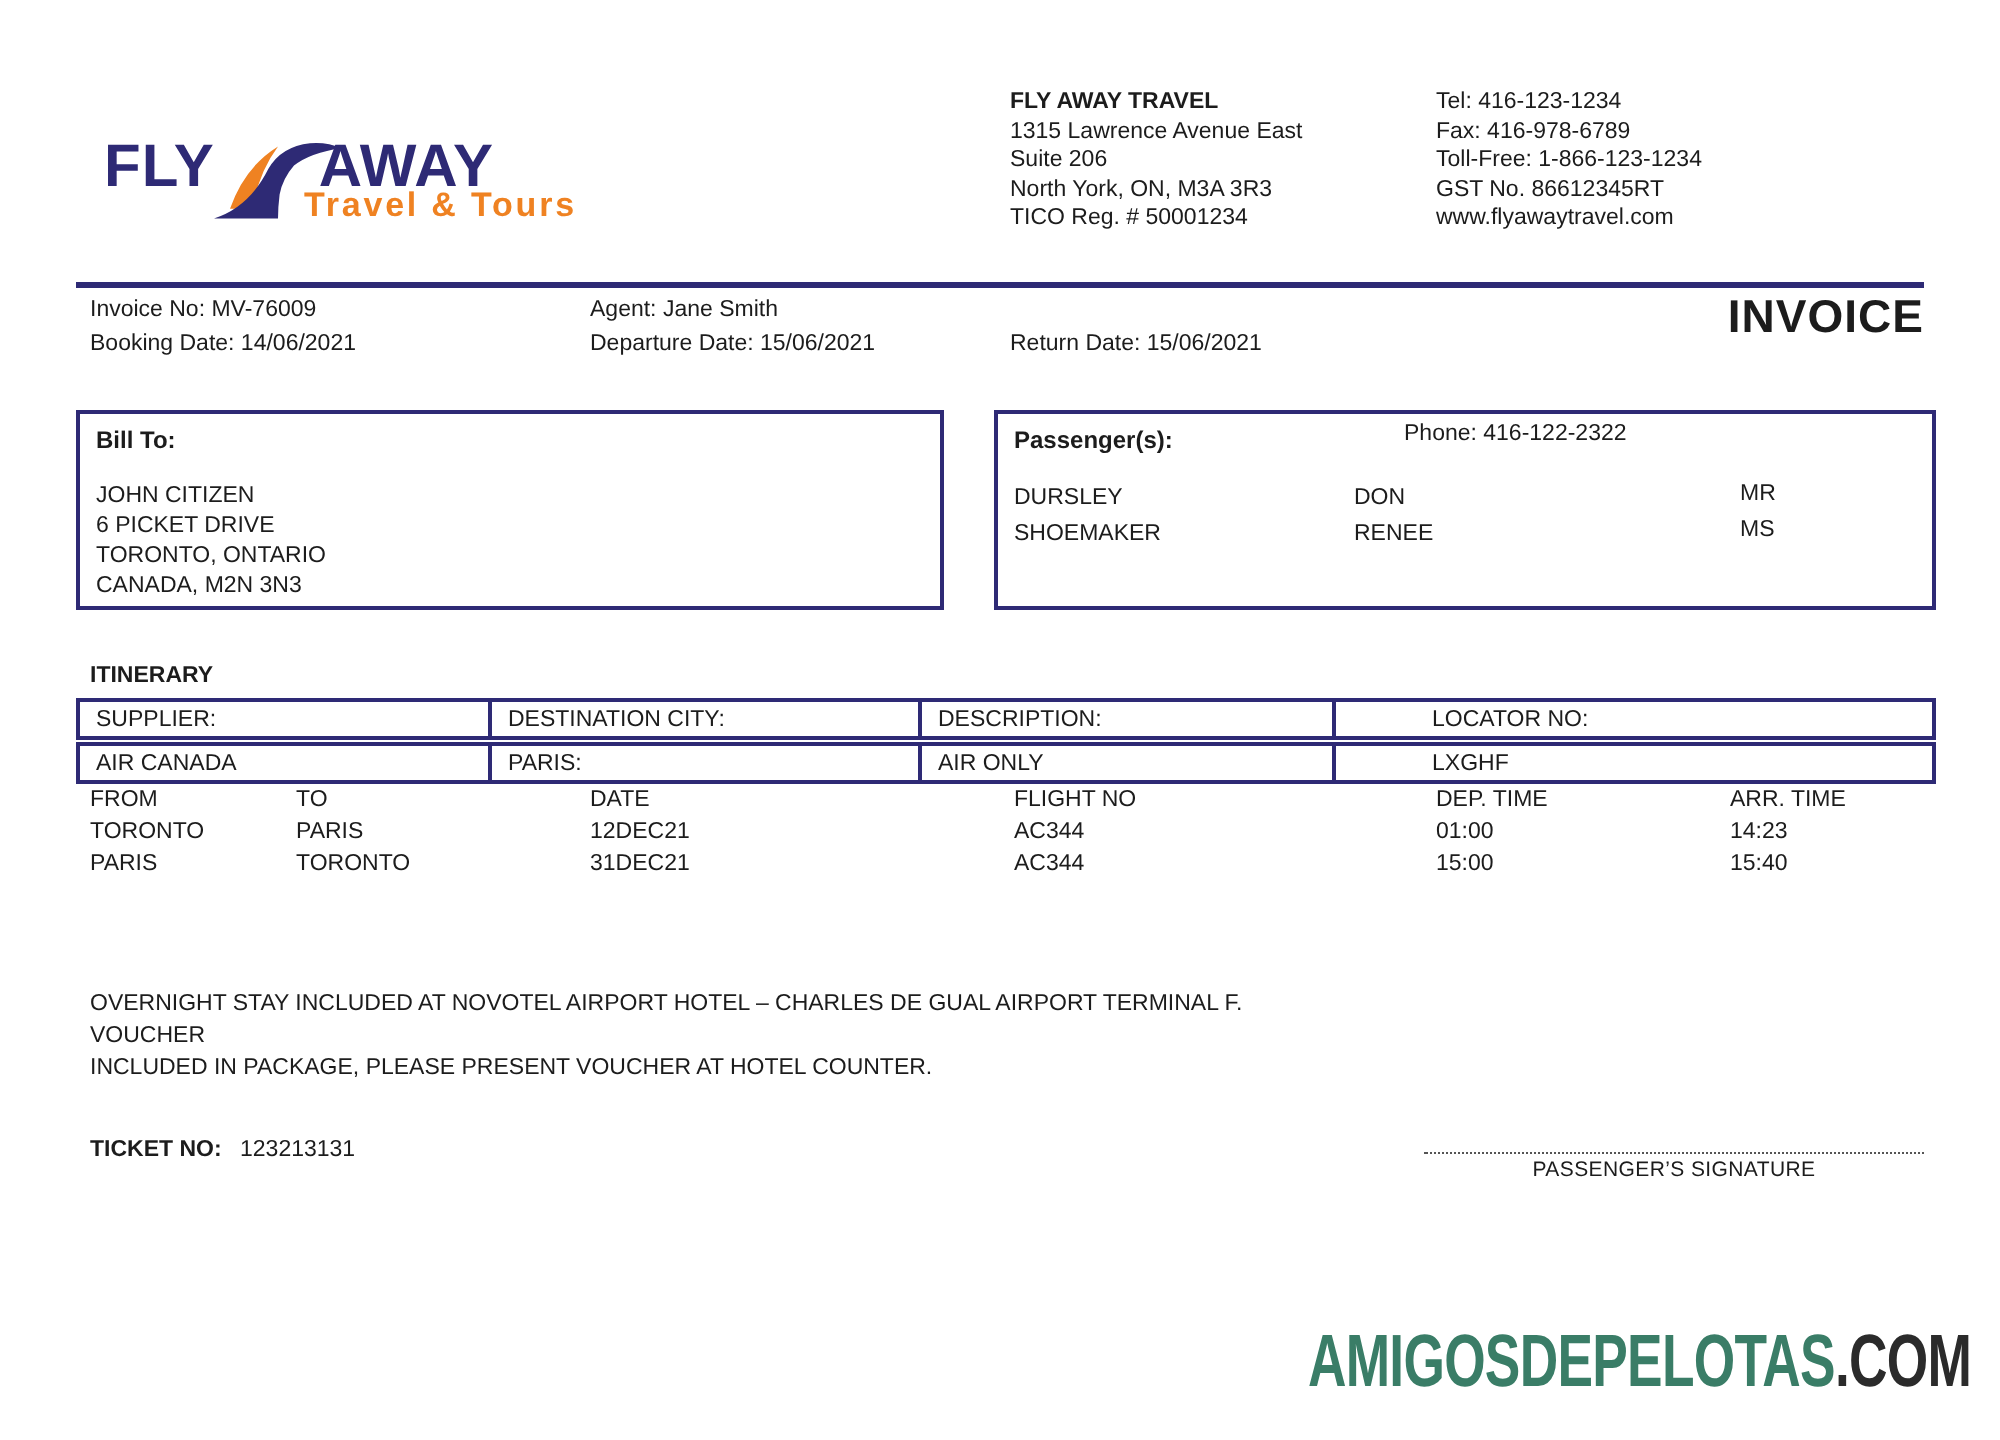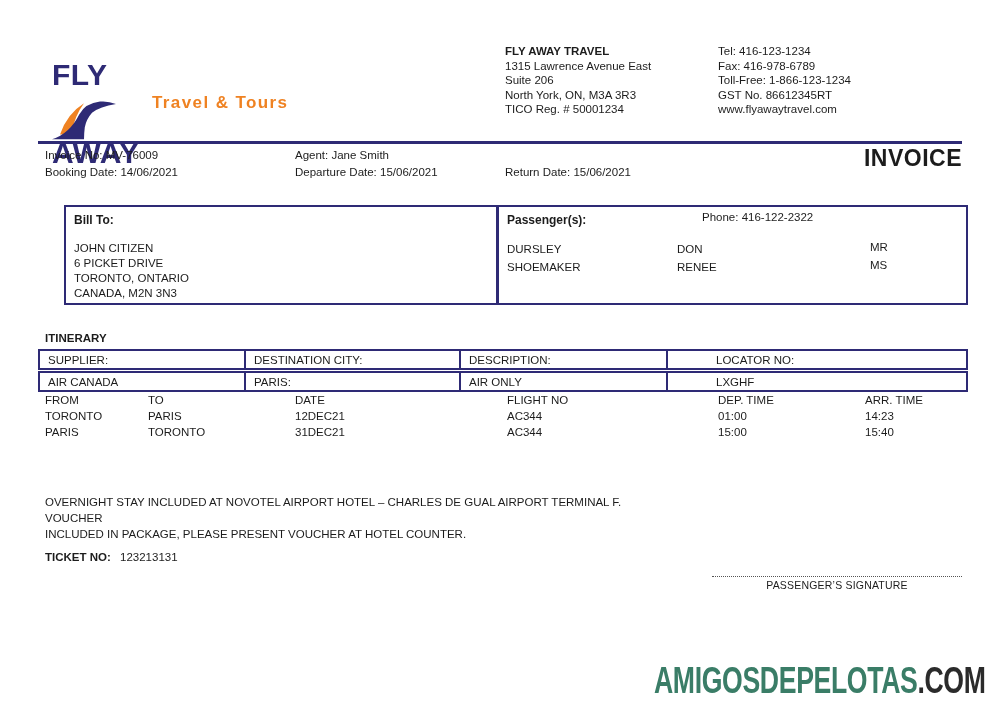--- a/index.html
+++ b/index.html
@@ -4,21 +4,21 @@
 <style>
   :root{
     --navy:#2e2a75; --orange:#ef8222; --teal:#3a7d67; --dark:#2b2b2b; --text:#1c1c1c;
   }
   html,body{margin:0;padding:0;background:#fff;}
   .page{position:relative;width:1000px;height:720px;background:#fff;overflow:hidden;
         font-family:"Liberation Sans",sans-serif;color:var(--text);font-size:11.5px;}
 
   
   .logo{position:absolute;left:52px;top:60px;width:220px;height:62px;}
-  .logo-row{display:flex;align-items:flex-start;flex-direction:column;}
+  .logo-row{display:flex;align-items:center;}
   .logo-word{font-weight:bold;font-size:30px;line-height:1;color:var(--navy);letter-spacing:.5px;}
   .logo-swoosh{width:64px;height:48px;margin:0 -12px 0 0;position:relative;top:6px;}
   .logo-tagline{position:absolute;left:100px;top:33px;font-size:17px;font-weight:bold;
                 color:var(--orange);letter-spacing:1.4px;white-space:nowrap;}
 
   
   .company-block{position:absolute;left:505px;top:44px;line-height:14.5px;}
   .company-name{font-weight:bold;}
   .contact-block{position:absolute;left:718px;top:44px;line-height:14.5px;}
 
@@ -29,21 +29,21 @@
   .meta span{position:absolute;white-space:nowrap;}
   .m-invoice{left:7px;top:2px;}
   .m-agent{left:257px;top:2px;}
   .m-booking{left:7px;top:19px;}
   .m-departure{left:257px;top:19px;}
   .m-return{left:467px;top:19px;}
   .m-title{right:0;top:-2px;font-size:23px;font-weight:bold;letter-spacing:.5px;}
 
   
   .box{position:absolute;border:2px solid var(--navy);box-sizing:border-box;background:#fff;}
-  .bill-box{left:38px;top:205px;width:434px;height:100px;padding:6px 8px;margin-left:26px;}
+  .bill-box{left:38px;top:205px;width:434px;height:100px;padding:6px 8px;}
   .box-label{font-weight:bold;font-size:12px;}
   .bill-lines{margin-top:14px;line-height:15px;}
   .pax-box{left:497px;top:205px;width:471px;height:100px;}
   .pax-box .box-label{position:absolute;left:8px;top:6px;}
   .pax-phone{position:absolute;left:203px;top:4px;}
   .pax-cell{position:absolute;white-space:nowrap;}
 
   
   .itin-label{position:absolute;left:45px;top:332px;font-weight:bold;}
   .itin-table{position:absolute;left:38px;top:349px;width:930px;}
@@ -57,21 +57,21 @@
   .flight-table{position:absolute;left:38px;top:394px;width:930px;height:52px;}
   .flight-table span{position:absolute;white-space:nowrap;}
   .fc-0{left:7px;} .fc-1{left:110px;} .fc-2{left:257px;text-align:right;}
   .fc-3{left:469px;} .fc-4{left:680px;} .fc-5{left:827px;}
   .fr-h{top:0;} .fr-0{top:16px;} .fr-1{top:32px;}
 
   
   .details{position:absolute;left:45px;top:494px;width:620px;}
   .details-label{font-weight:bold;}
   .details-line{line-height:16px;}
-  .ticket{margin-top:9px;}
+  .ticket{margin-top:27px;}
   .ticket-label{font-weight:bold;}
   .ticket-value{margin-left:6px;}
 
   
   .signature{position:absolute;left:712px;top:576px;width:250px;text-align:center;}
   .sig-line{border-top:1.5px dotted #555;height:0;}
   .sig-label{font-size:10.5px;padding-top:2px;letter-spacing:.2px;}
 
   
   .footer{position:absolute;right:14px;bottom:18px;font-weight:bold;font-size:37px;

